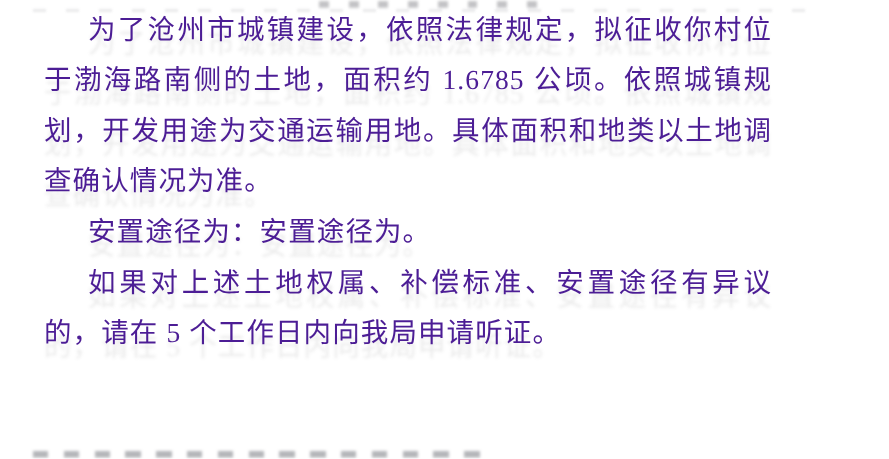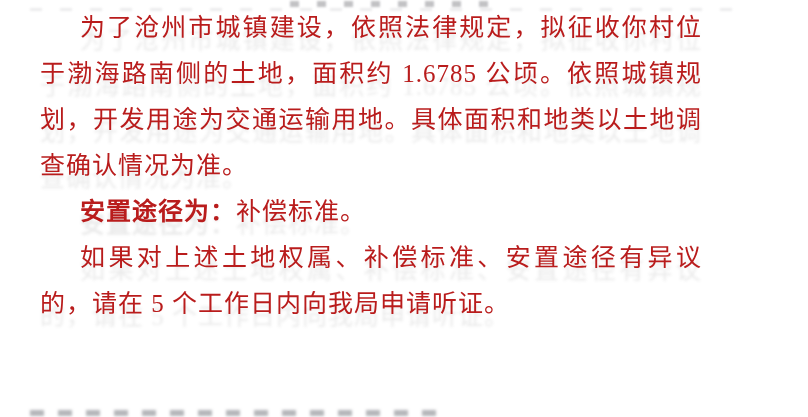--- a/index.html
+++ b/index.html
@@ -7,38 +7,38 @@
     padding: 0;
     background: #ffffff;
   }
   .page {
     position: relative;
     width: 740px;
     height: 417px;
     background: #ffffff;
     overflow: hidden;
     font-family: "Liberation Serif", "DejaVu Serif", serif;
-    color: #b91c1c;
+    color: #4c1d95;
     box-sizing: border-box;
     padding: 5px 38px 0 40px;
   }
   .doc-body p {
     margin: 0;
     font-size: 25px;
     line-height: 46px;
     letter-spacing: 1px;
     text-align: justify;
     text-justify: inter-ideograph;
     text-indent: 1.6em;
     word-break: break-all;
     
     text-shadow: 0 13px 3px rgba(95, 95, 95, 0.13);
   }
   .doc-body .para-label {
-    font-weight: bold;
+    font-weight: normal;
     margin-top: 47px;
   }
   
   .scan-artifact-top {
     position: absolute;
     top: 1px;
     left: 290px;
     width: 210px;
     height: 6px;
     background: repeating-linear-gradient(
@@ -85,21 +85,21 @@
 <div class="page">
 
   <div class="scan-artifact-top"></div>
   <div class="scan-artifact-top-faint"></div>
 
   <div class="doc-body">
 
     <p>为了沧州市城镇建设，依照法律规定，拟征收你村位于渤海路南侧的土地，面积约 1.6785 公顷。依照城镇规划，开发用途为交通运输用地。具体面积和地类以土地调查确认情况为准。</p>
 
 
-    <p><span class="para-label">安置途径为：</span><span>补偿标准。</span></p>
+    <p><span class="para-label">安置途径为：</span><span>安置途径为。</span></p>
 
     <p>如果对上述土地权属、补偿标准、安置途径有异议的，请在 5 个工作日内向我局申请听证。</p>
 
   </div>
 
   <div class="scan-artifact-bottom"></div>
 
 </div>
 
 </body></html>

